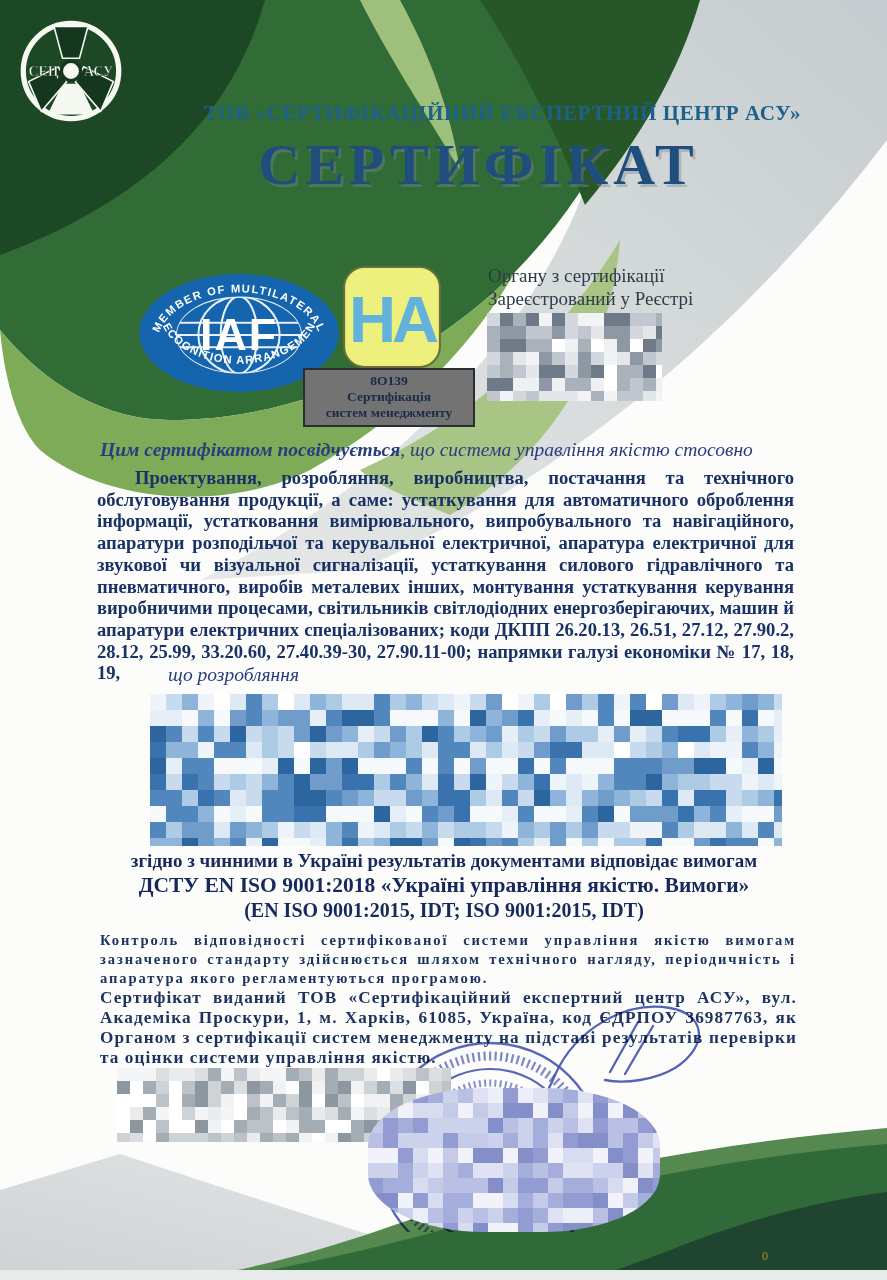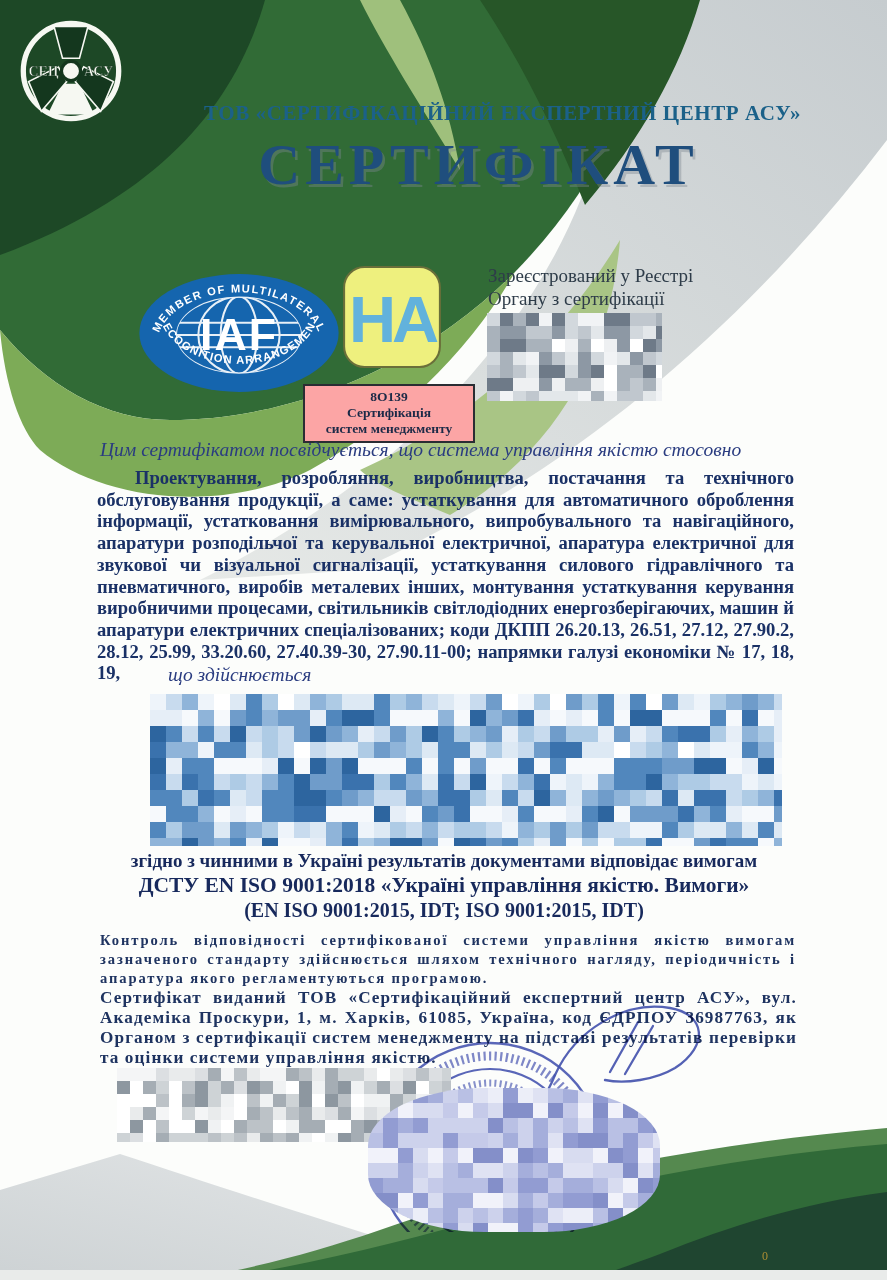--- a/index.html
+++ b/index.html
@@ -20,26 +20,26 @@
        font-size:58px;font-weight:bold;letter-spacing:5px;color:#1f4e7d;
        text-shadow:2.5px 2.5px 0 rgba(125,135,145,.4);}
   .subtitle{left:0;top:211px;width:100%;padding-left:40px;box-sizing:border-box;text-align:center;
        font-size:28px;font-weight:bold;color:#1c4a76;text-shadow:1.5px 1.5px 0 rgba(125,135,145,.3);}
 
   .iaf{left:136px;top:272px;z-index:2;}
   .naau{left:341px;top:264px;z-index:2;}
 
   .registry{left:488px;top:265px;width:290px;font-size:19px;line-height:22.5px;color:#2e3c49;}
 
-  .accr-box{left:303px;top:384px;width:168px;border:2px solid #2a2d33;background:#fca5a5;
+  .accr-box{left:303px;top:368px;width:168px;border:2px solid #2a2d33;background:#737373;
        text-align:center;padding:3px 0 4px;color:#1c2a47;z-index:2;}
   .accr-box div{font-size:13.5px;font-weight:bold;line-height:16px;}
 
   .intro{left:100px;top:439px;width:748px;font-size:19.5px;font-style:italic;color:#2a3c80;}
-  .intro .em{font-weight:normal;}
+  .intro .em{font-weight:bold;}
 
   .scope{left:97px;top:467px;width:697px;font-size:18.6px;font-weight:bold;line-height:21.7px;
        text-align:justify;text-indent:38px;color:#1a3166;}
 
   .carried{left:168px;top:664px;font-size:19.5px;font-style:italic;color:#2a3c80;}
 
   .conf{left:44px;top:849px;width:800px;text-align:center;color:#17295c;}
   .conf .c1{font-size:19px;font-weight:bold;line-height:23px;}
   .conf .c2{font-size:21.5px;font-weight:bold;line-height:26px;}
   .conf .c3{font-size:20px;font-weight:bold;line-height:24px;}
@@ -131,37 +131,37 @@
     </text>
     <text x="100" y="77" text-anchor="middle" font-family="Liberation Sans, sans-serif" font-size="44" font-weight="bold" fill="#ffffff" letter-spacing="2">IAF</text>
   </svg>
 
   <svg class="abs naau" width="102" height="106" viewBox="0 0 100 104">
     <rect x="3" y="3" width="94" height="98" rx="20" fill="#eef07e" stroke="#6a6f3a" stroke-width="2"></rect>
     <text x="50" y="77" text-anchor="middle" font-family="Liberation Sans, sans-serif" font-size="64" font-weight="bold" fill="#62b2dc" letter-spacing="-4">НА</text>
   </svg>
 
   <div class="abs layer registry">
+    <div>Органу з сертифікації</div>
     <div>Зареєстрований у Реєстрі</div>
-    <div>Органу з сертифікації</div>
   </div>
 
   <div class="abs accr-box">
     <div>8О139</div>
     <div>Сертифікація</div>
     <div>систем менеджменту</div>
   </div>
 
   <div class="abs layer intro">
     <span class="em">Цим сертифікатом посвідчується</span><span>, що система управління якістю стосовно</span>
   </div>
 
   <div class="abs layer scope">Проектування, розробляння, виробництва, постачання та технічного обслуговування продукції, а саме: устаткування для автоматичного оброблення інформації, устатковання вимірювального, випробувального та навігаційного, апаратури розподільчої та керувальної електричної, апаратура електричної для звукової чи візуальної сигналізації, устаткування силового гідравлічного та пневматичного, виробів металевих інших, монтування устаткування керування виробничими процесами, світильників світлодіодних енергозберігаючих, машин й апаратури електричних спеціалізованих; коди ДКПП 26.20.13, 26.51, 27.12, 27.90.2, 28.12, 25.99, 33.20.60, 27.40.39-30, 27.90.11-00; напрямки галузі економіки № 17, 18, 19,</div>
 
-  <div class="abs layer carried">що здійснюється</div>
+  <div class="abs layer carried">що розробляння</div>
 
   <div class="abs layer conf">
     <div class="c1">згідно з чинними в Україні результатів документами відповідає вимогам</div>
     <div class="c2">ДСТУ EN ISO 9001:2018 «Україні управління якістю. Вимоги»</div>
     <div class="c3">(EN ISO 9001:2015, IDT; ISO 9001:2015, IDT)</div>
   </div>
 
   <div class="abs layer control">Контроль відповідності сертифікованої системи управління якістю вимогам зазначеного стандарту здійснюється шляхом технічного нагляду, періодичність і апаратура якого регламентуються програмою.</div>
 
   <div class="abs layer issued">Сертифікат виданий ТОВ «Сертифікаційний експертний центр АСУ», вул. Академіка Проскури, 1, м. Харків, 61085, Україна, код ЄДРПОУ 36987763, як Органом з сертифікації систем менеджменту на підставі результатів перевірки та оцінки системи управління якістю.</div>

